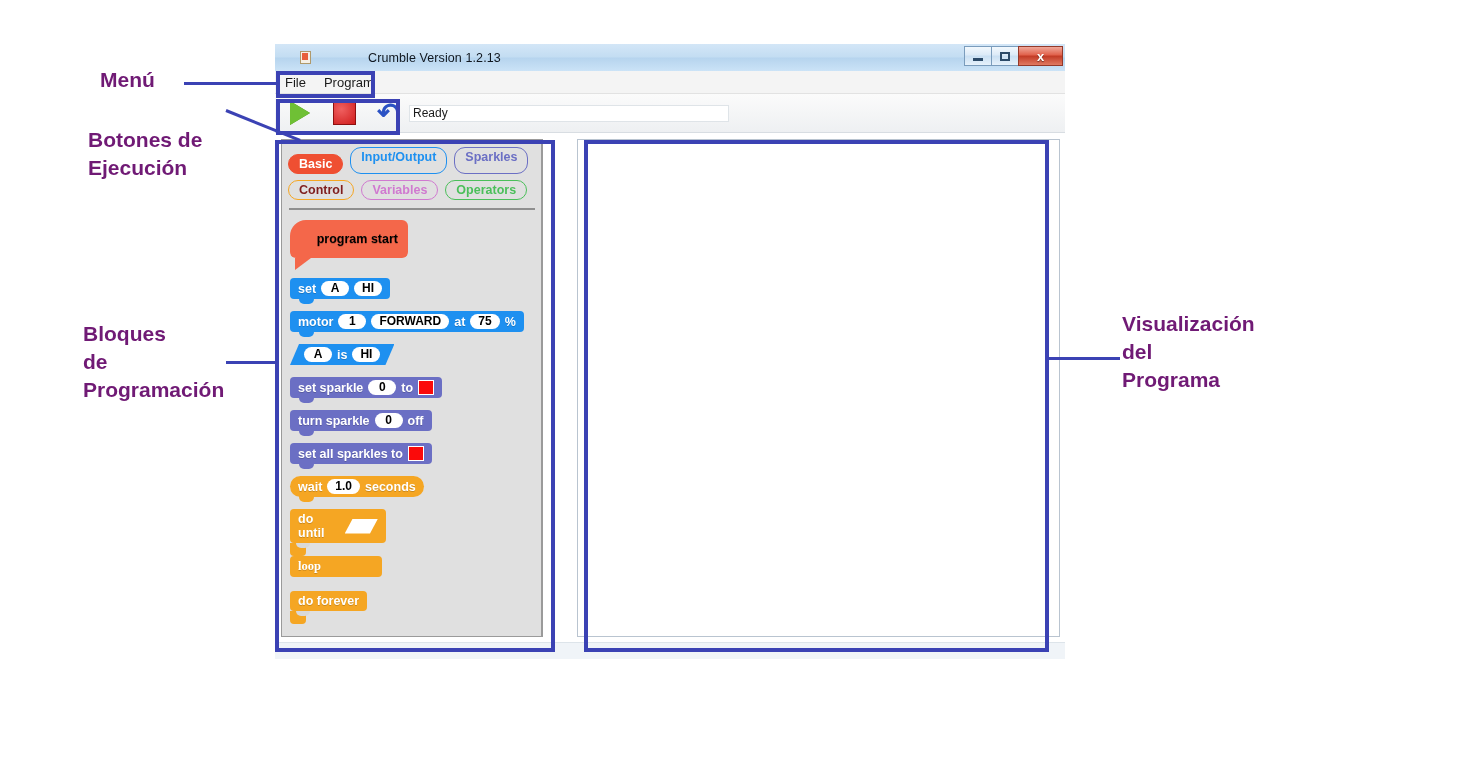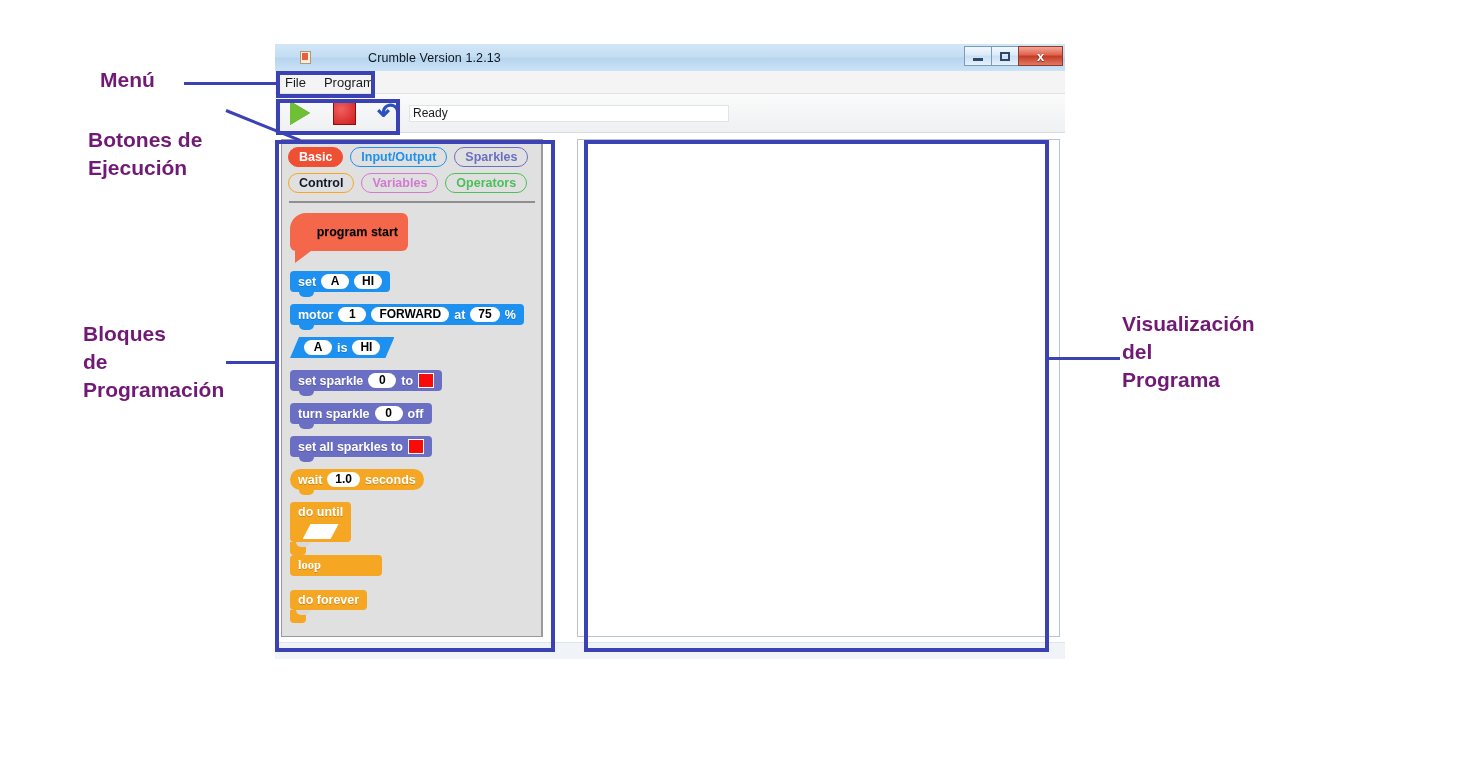--- a/index.html
+++ b/index.html
@@ -370,21 +370,20 @@
   .cblock { position: relative; width: 96px; }
   .cblock .top, .cblock .bot {
     background: #f5a623;
     color: #fff;
     font-size: 12.5px; font-weight: bold;
     padding: 3px 8px;
     border-radius: 4px;
     text-shadow: 0 1px 0 rgba(0,0,0,.18);
     display: inline-flex; align-items: center; gap: 5px;
     box-sizing: border-box;
-    flex-direction: column;
   }
   .cblock .arm {
     width: 16px; height: 13px;
     background: #f5a623;
     border-radius: 0 0 4px 4px;
     position: relative;
   }
   .cblock .arm::after {
     content: "";
     position: absolute;
@@ -475,24 +474,24 @@
     <div class="tb-btn">
       <span class="icon-reset">↷</span>
     </div>
     <div class="status-field">Ready</div>
   </div>
 
   <div class="content">
 
     <div class="palette">
       <div class="cat-tabs">
-        <span class="cat sel" style="border-color:#ef4f32;">Basic</span>
+        <span class="cat sel" style="border-color:#ef4f32;margin-top:7px;">Basic</span>
         <span class="cat" style="color:#1e90f0;border-color:#1e90f0;">Input/Output</span>
         <span class="cat" style="color:#6b6fc4;border-color:#6b6fc4;">Sparkles</span>
-        <span class="cat" style="color:#0f172a;border-color:#f5a623;">Control</span>
+        <span class="cat" style="color:#7f1d1d;border-color:#f5a623;">Control</span>
         <span class="cat" style="color:#d07ad0;border-color:#d07ad0;">Variables</span>
         <span class="cat" style="color:#4bbf5a;border-color:#4bbf5a;">Operators</span>
       </div>
       <div class="cat-divider"></div>
 
       <div class="blocks">
 
         <div class="blk-row" style="margin-bottom:20px;">
           <div class="hat">
             <span>program start</span>

